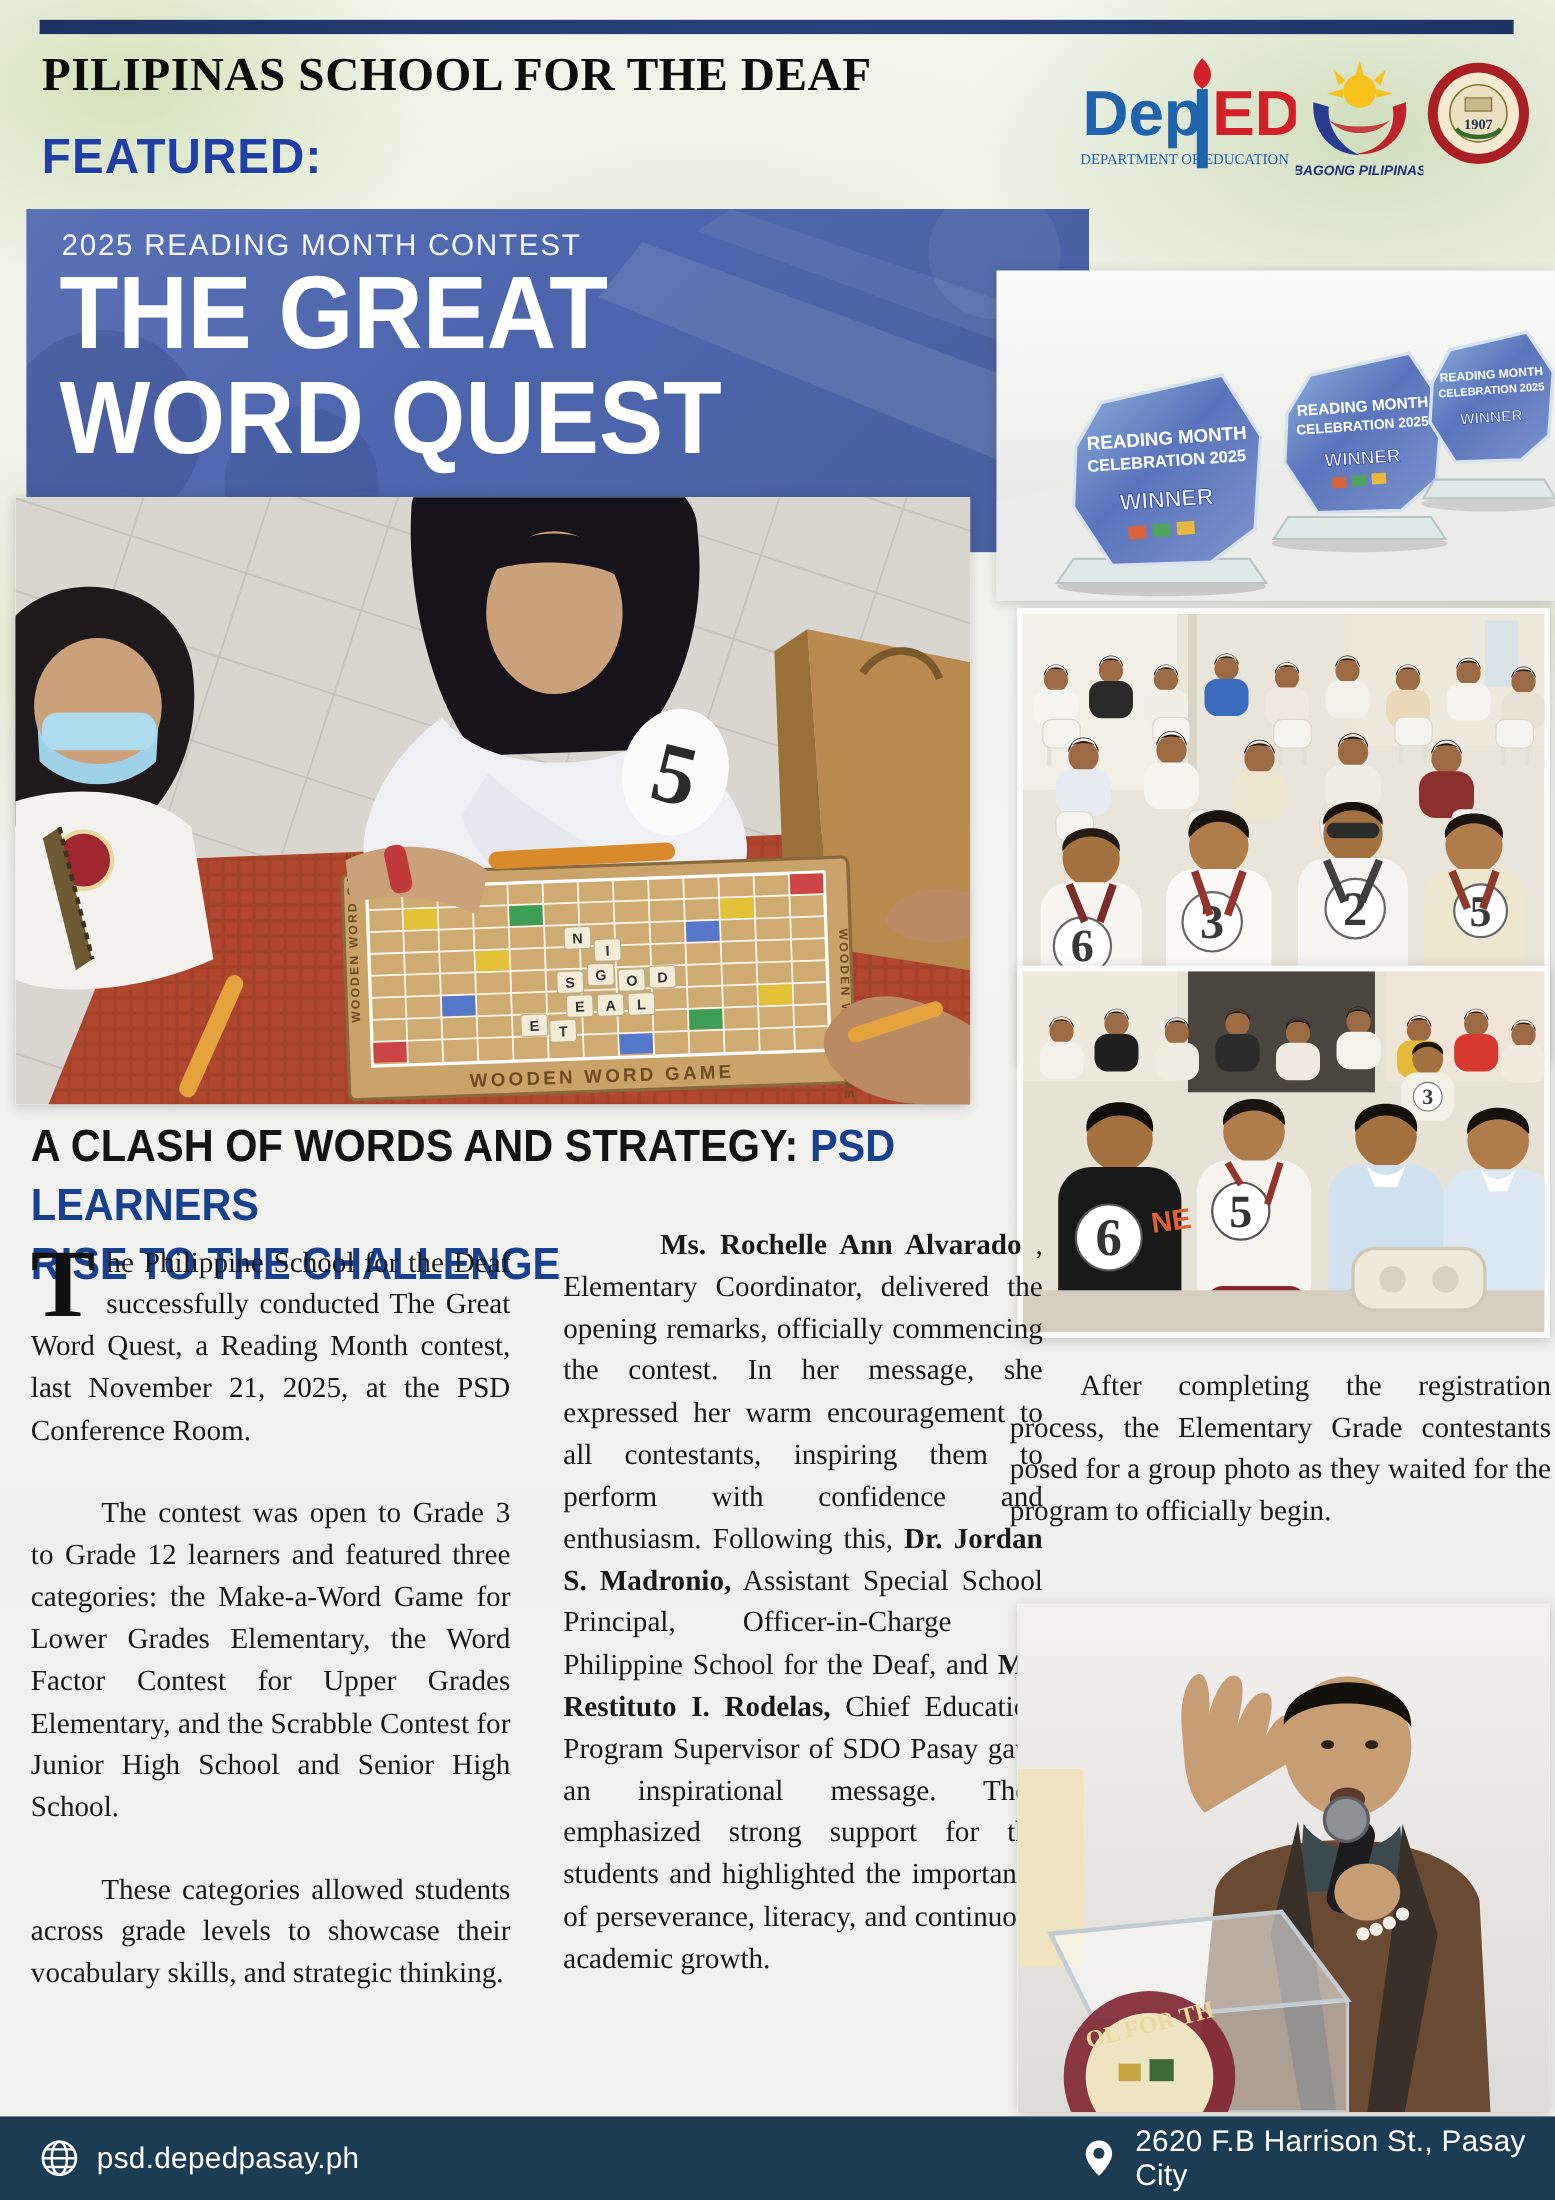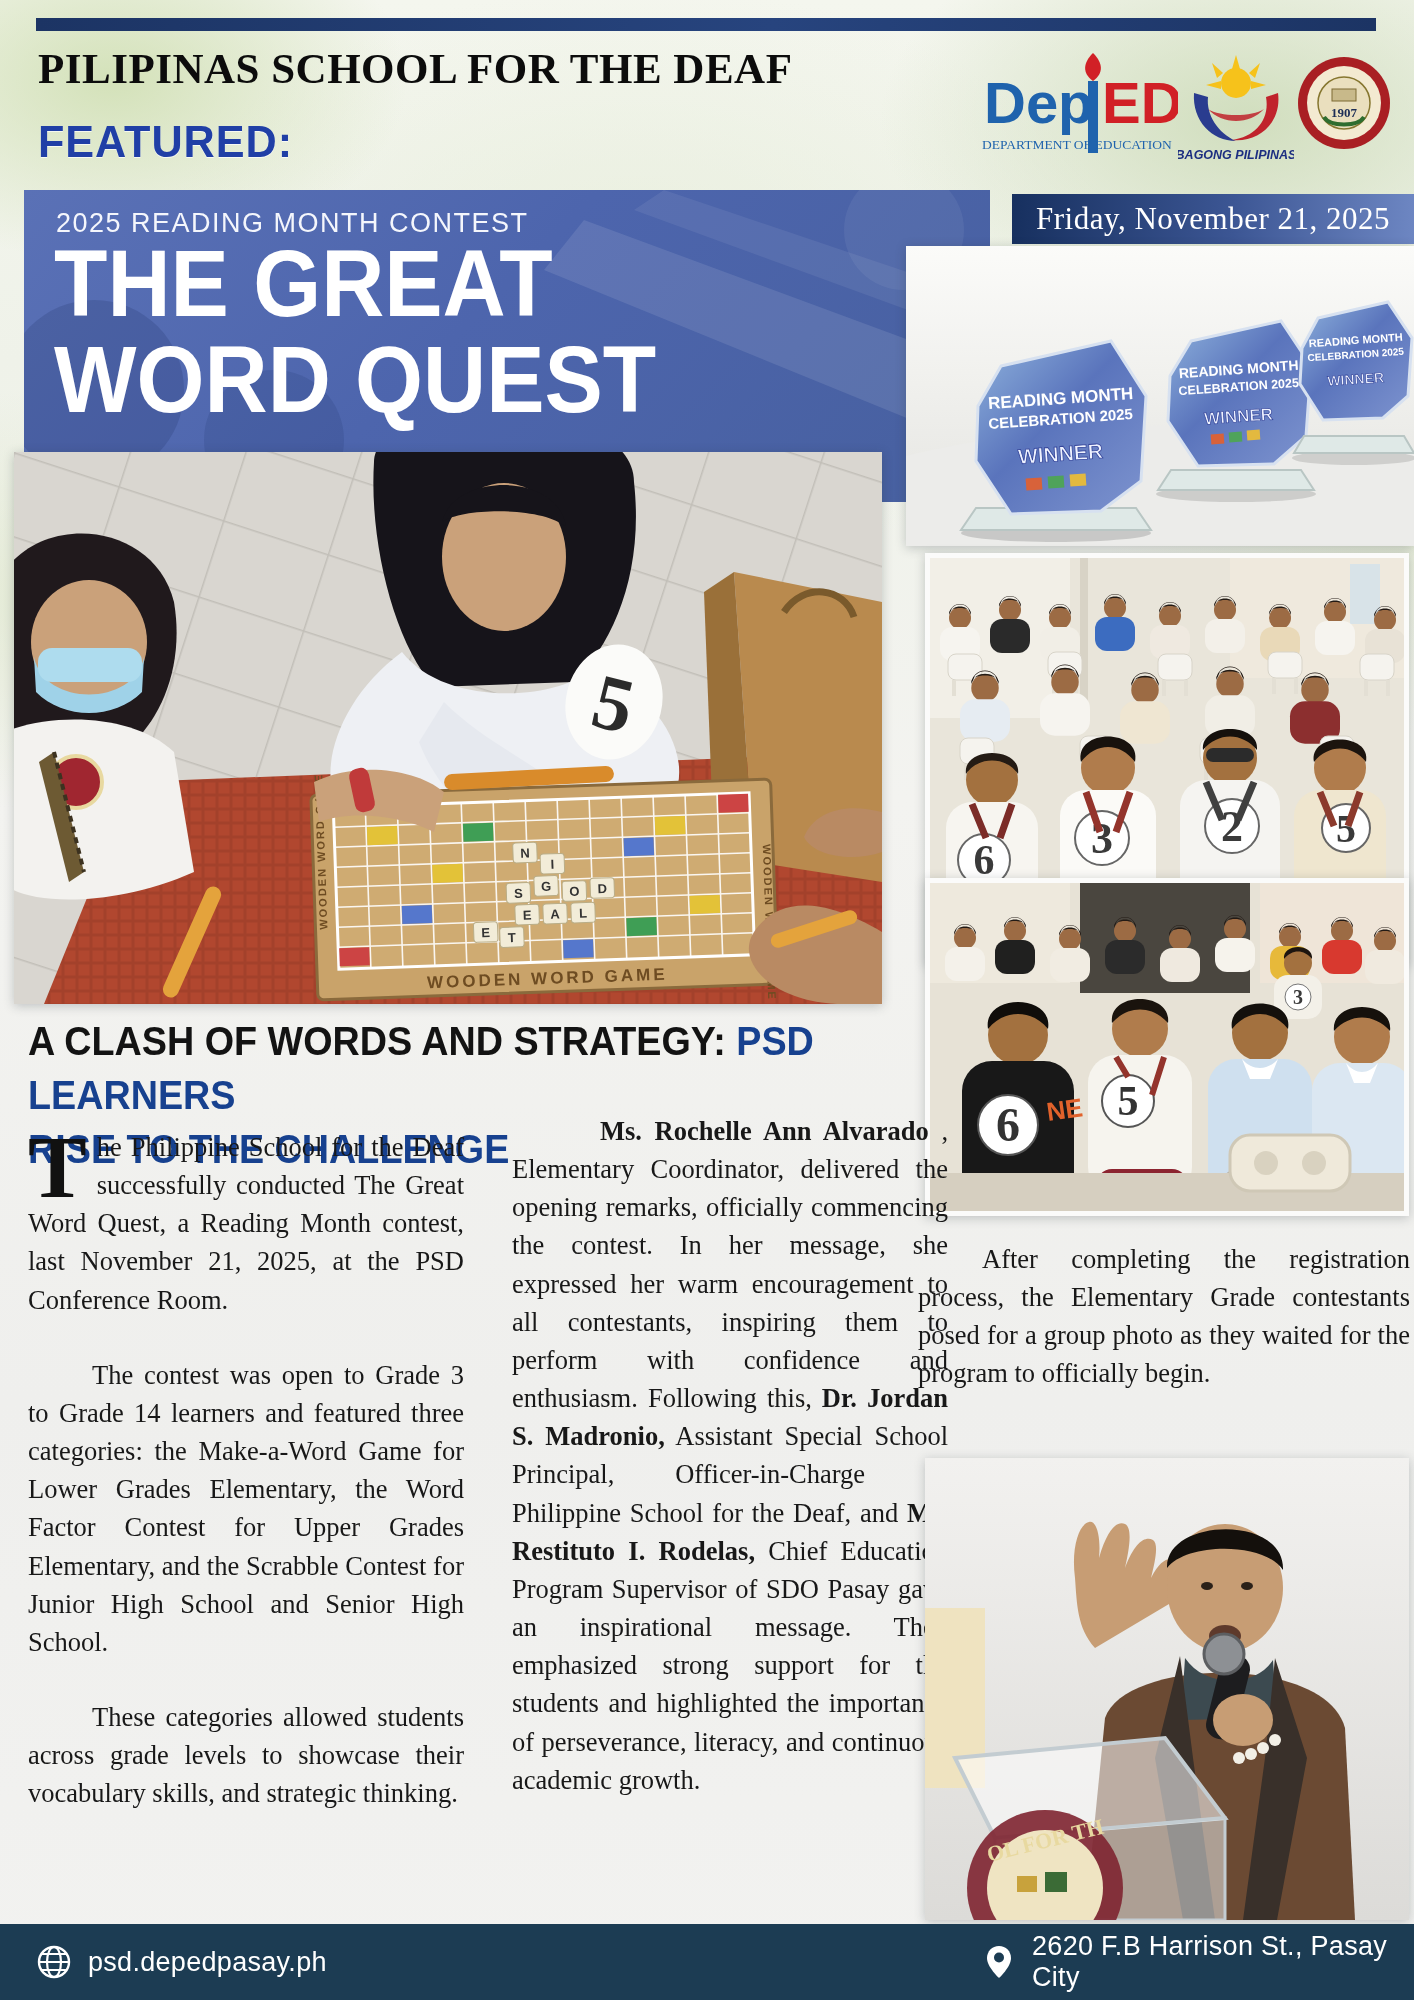--- a/index.html
+++ b/index.html
@@ -102,23 +102,20 @@
       <circle cx="250" cy="250" r="70" fill="rgba(20,40,90,.14)"></circle>
       <circle cx="880" cy="40" r="60" fill="rgba(255,255,255,.06)"></circle>
     </svg>
     <div class="kicker">2025 READING MONTH CONTEST</div>
     <div class="banner-title">
       <span>THE GREAT</span><br>
       <span>WORD QUEST</span>
     </div>
   </div>
 
-  <div class="abs date-bar">
-    <span>Friday, November 21, 2025</span>
-  </div>
 
   <div class="abs photo" style="left:906px;top:246px;width:508px;height:300px;">
     <svg width="508" height="300" viewBox="0 0 508 300">
       <defs>
         <linearGradient id="plq" x1="0" y1="0" x2="1" y2="1">
           <stop offset="0" stop-color="#8fb3dd"></stop>
             <stop offset=".45" stop-color="#5a74bc"></stop>
             <stop offset="1" stop-color="#7e94cf"></stop>
         </linearGradient>
         <linearGradient id="bgph" x1="0" y1="0" x2="0" y2="1">
@@ -423,21 +420,21 @@
     </svg>
   </div>
 
   <div class="abs headline">
     <span>A CLASH OF WORDS AND STRATEGY: </span><span class="blue">PSD LEARNERS</span><br>
     <span class="blue">RISE TO THE CHALLENGE</span>
   </div>
 
   <div class="abs col col1">
     <p><span class="dropcap">T</span><span>he Philippine School for the Deaf successfully conducted The Great Word Quest, a Reading Month contest, last November 21, 2025, at the PSD Conference Room.</span></p>
-    <p class="indent">The contest was open to Grade 3 to Grade 14 learners and featured three categories: the Make-a-Word Game for Lower Grades Elementary, the Word Factor Contest for Upper Grades Elementary, and the Scrabble Contest for Junior High School and Senior High School.</p>
+    <p class="indent">The contest was open to Grade 3 to Grade 12 learners and featured three categories: the Make-a-Word Game for Lower Grades Elementary, the Word Factor Contest for Upper Grades Elementary, and the Scrabble Contest for Junior High School and Senior High School.</p>
     <p class="indent">These categories allowed students across grade levels to showcase their vocabulary skills, and strategic thinking.</p>
   </div>
 
   <div class="abs col col2">
     <p class="col2-indent"><span class="b">Ms. Rochelle Ann Alvarado </span><span>, Elementary Coordinator, delivered the opening remarks, officially commencing the contest. In her message, she expressed her warm encouragement to all contestants, inspiring them to perform with confidence and enthusiasm. Following this, </span><span class="b">Dr. Jordan S. Madronio,</span><span> Assistant Special School Principal, Officer-in-Charge of Philippine School for the Deaf, and </span><span class="b">Mr. Restituto I. Rodelas,</span><span> Chief Education Program Supervisor of SDO Pasay gave an inspirational message. They emphasized strong support for the students and highlighted the importance of perseverance, literacy, and continuous academic growth.</span></p>
   </div>
 
   <div class="abs col col3">
     <p class="indent">After completing the registration process, the Elementary Grade contestants posed for a group photo as they waited for the program to officially begin.</p>
   </div>

